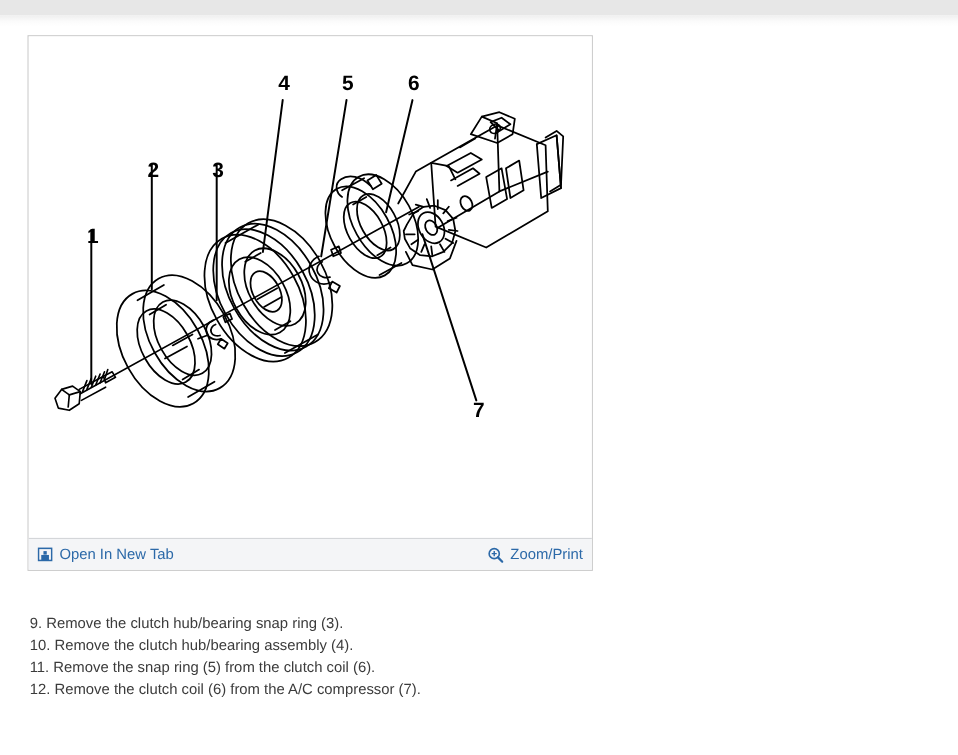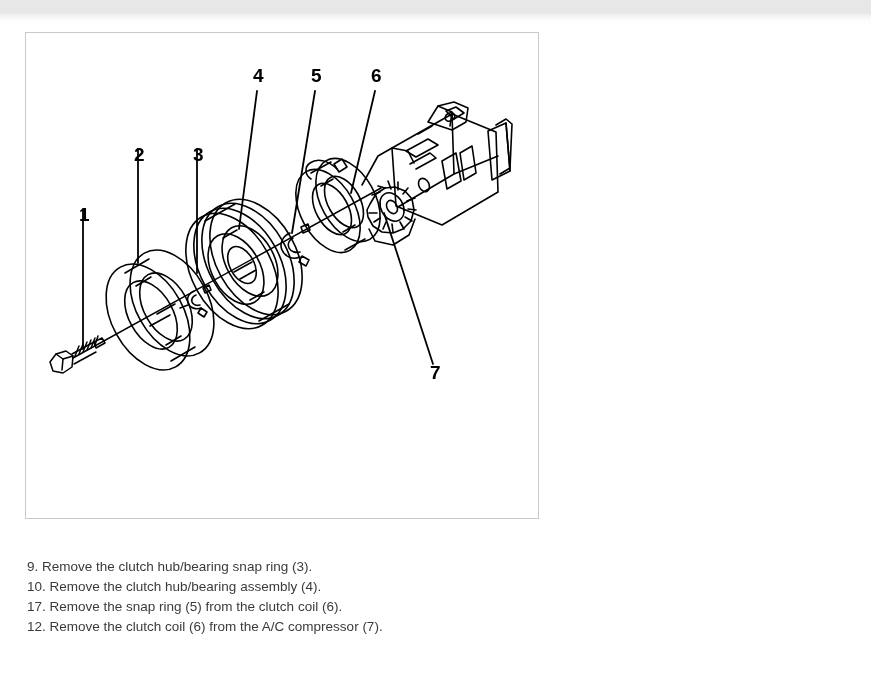--- a/index.html
+++ b/index.html
@@ -268,20 +268,46 @@
         <text class="callout-num" x="108" y="128">2</text>
         <text class="callout-num" x="167" y="128">3</text>
         <text class="callout-num" x="227" y="49">4</text>
         <text class="callout-num" x="285" y="49">5</text>
         <text class="callout-num" x="345" y="49">6</text>
         <text class="callout-num" x="404" y="346">7</text>
       </g>
     </svg>
   </div>
 
+  <div id="figure-footer">
+
+    <a class="footer-link" href="#">
+      <span>
+        <svg width="14" height="14" viewBox="0 0 14 14">
+          <rect x="1" y="1.5" width="12" height="11" fill="none" stroke="#2c69a8" stroke-width="1.4"></rect>
+          <rect x="3.5" y="7.5" width="7" height="5" fill="#2c69a8"></rect>
+          <rect x="5.5" y="4" width="3" height="3.2" fill="#2c69a8"></rect>
+        </svg>
+      </span>
+      <span class="lbl">Open In New Tab</span>
+    </a>
+
+    <a class="footer-link" href="#">
+      <span>
+        <svg width="15" height="15" viewBox="0 0 15 15">
+          <circle cx="6.3" cy="6.3" r="4.6" fill="none" stroke="#2c69a8" stroke-width="1.5"></circle>
+          <line x1="9.7" y1="9.7" x2="13.6" y2="13.6" stroke="#2c69a8" stroke-width="2" stroke-linecap="round"></line>
+          <line x1="4" y1="6.3" x2="8.6" y2="6.3" stroke="#2c69a8" stroke-width="1.3"></line>
+          <line x1="6.3" y1="4" x2="6.3" y2="8.6" stroke="#2c69a8" stroke-width="1.3"></line>
+        </svg>
+      </span>
+      <span class="lbl">Zoom/Print</span>
+    </a>
+
+  </div>
 </div>
 
 <div id="instructions">
   <div class="step">9. Remove the clutch hub/bearing snap ring (3).</div>
   <div class="step">10. Remove the clutch hub/bearing assembly (4).</div>
-  <div class="step">17. Remove the snap ring (5) from the clutch coil (6).</div>
+  <div class="step">11. Remove the snap ring (5) from the clutch coil (6).</div>
   <div class="step">12. Remove the clutch coil (6) from the A/C compressor (7).</div>
 </div>
 
 </body></html>

